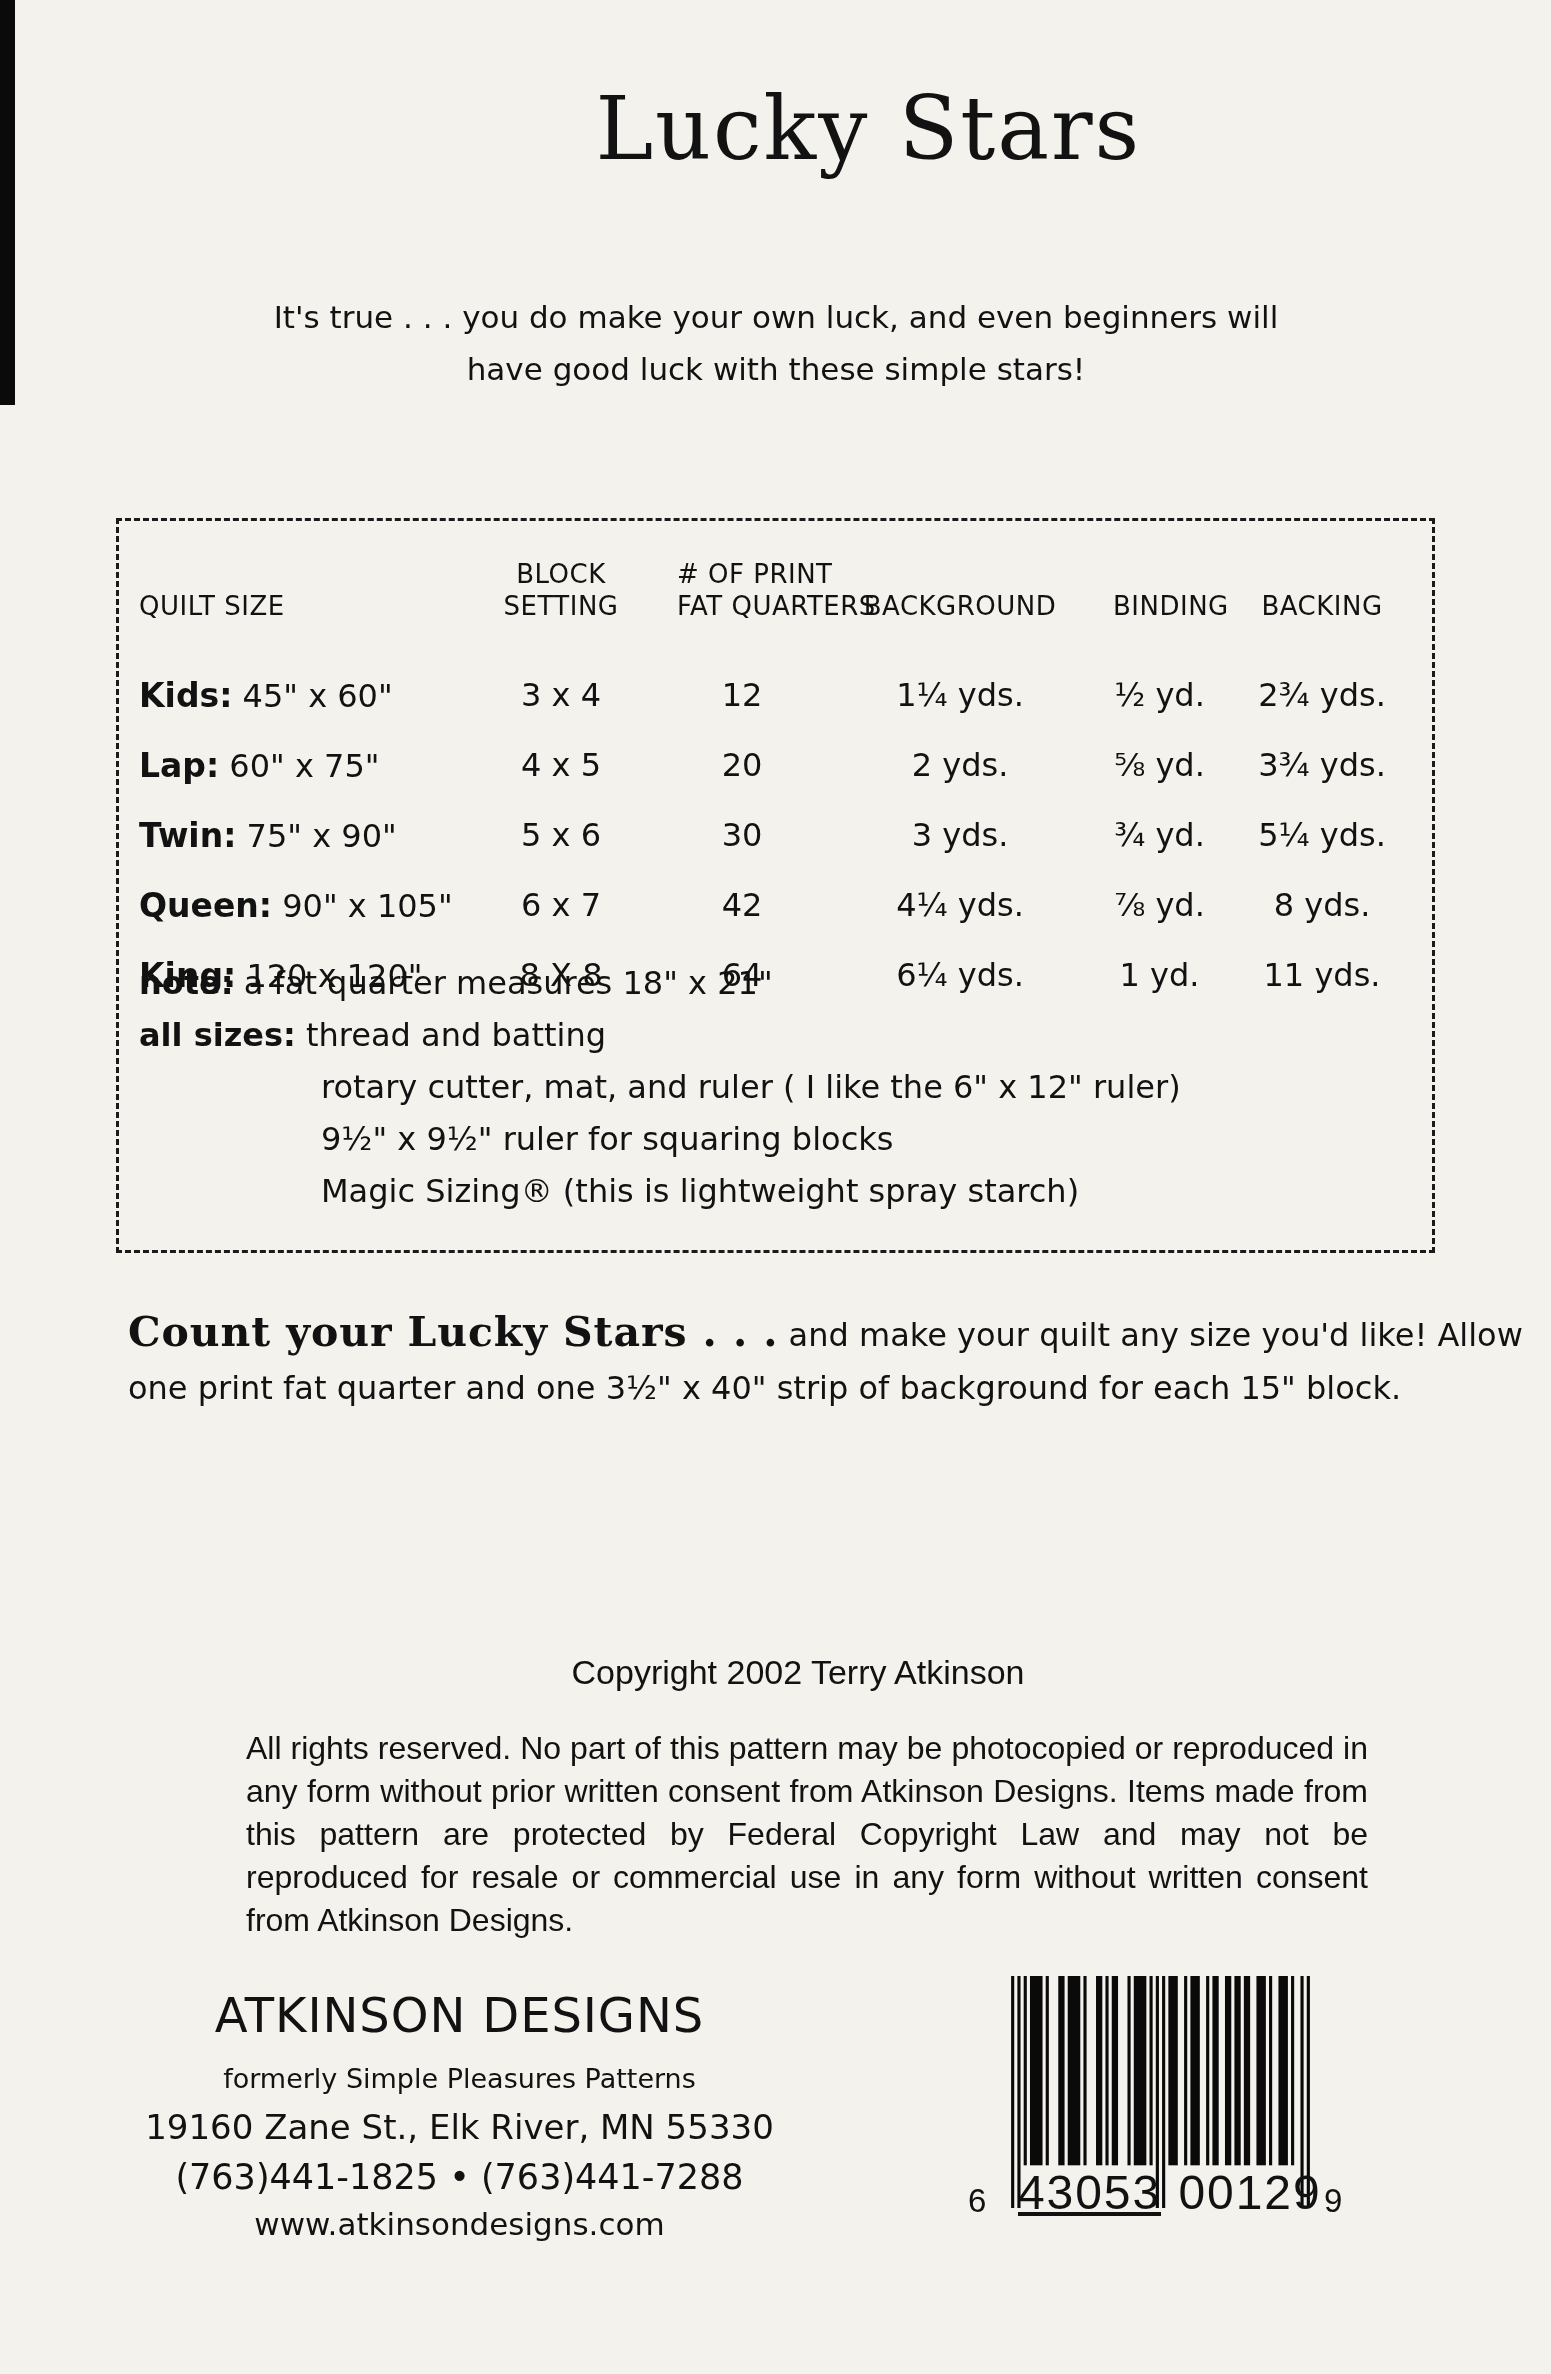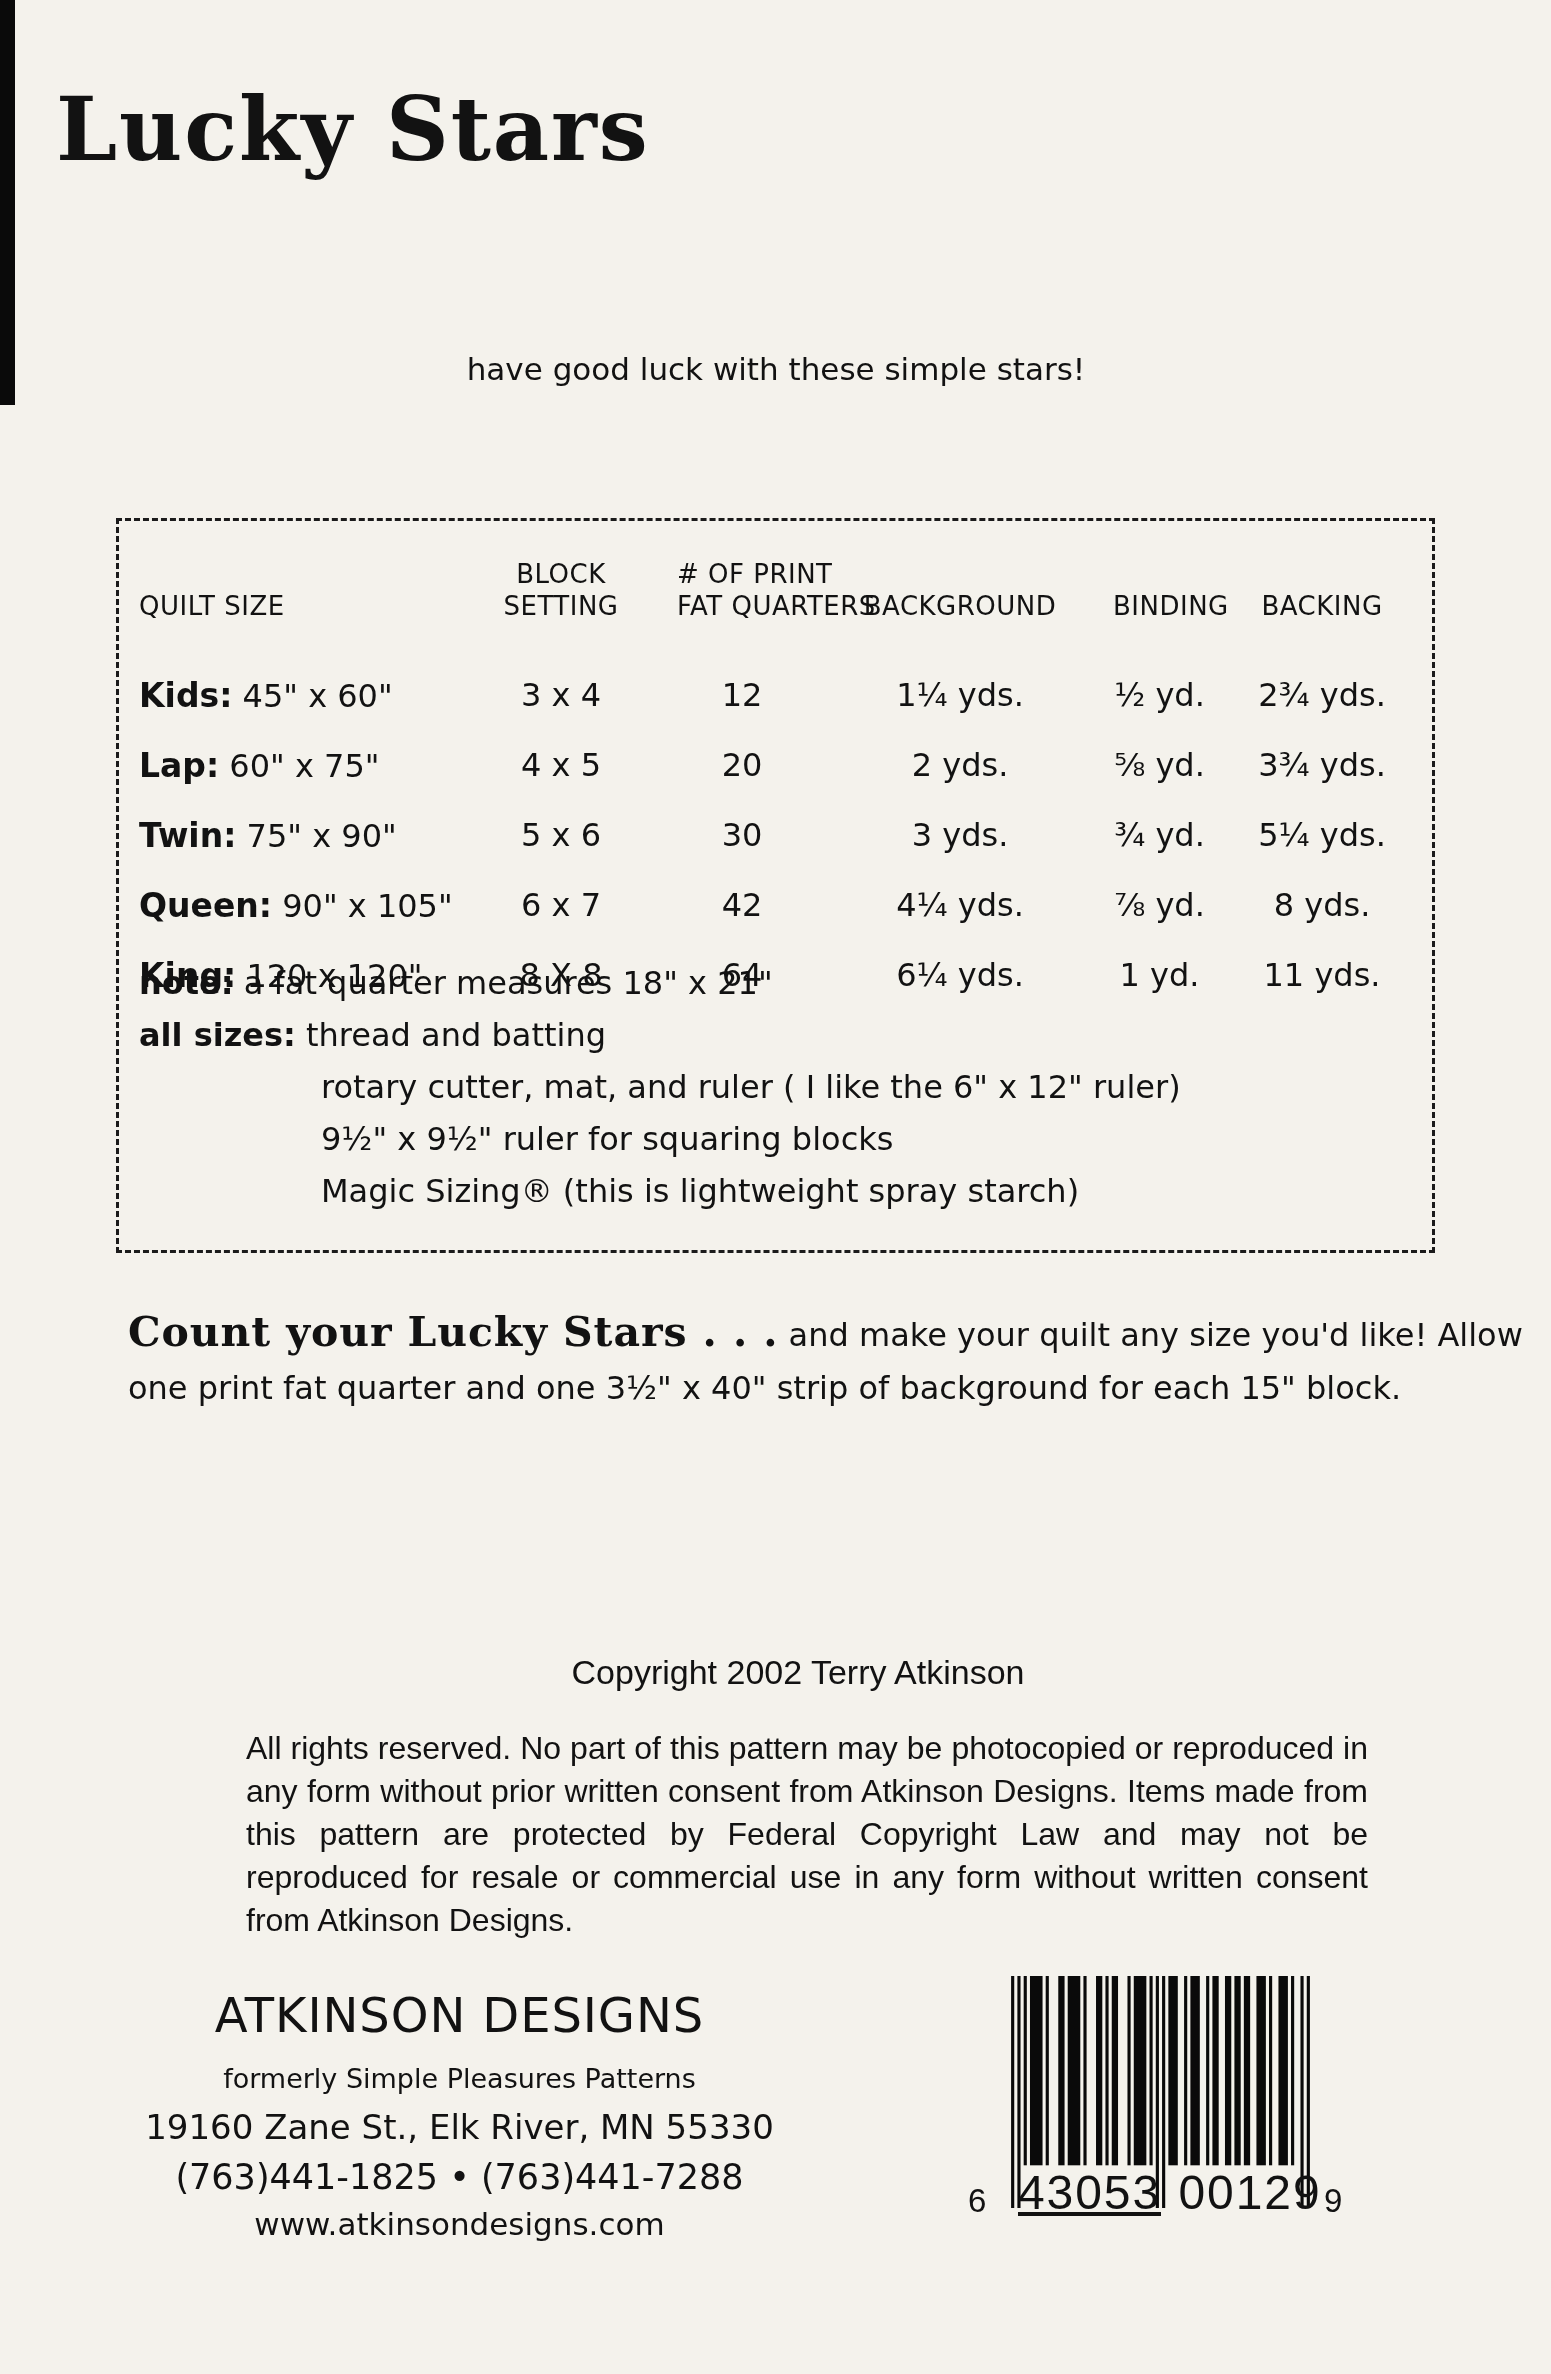--- a/index.html
+++ b/index.html
@@ -4,22 +4,22 @@
 <style>
   html,body { margin:0; padding:0; background:#d8d6d1; }
   .page {
     position:relative; width:1552px; height:2375px; margin:0 auto;
     background:#f4f2ec; color:#121212; overflow:hidden;
     font-family:"DejaVu Sans", sans-serif;
   }
   .black-strip { position:absolute; left:0; top:0; width:15px; height:405px; background:#0a0a0a; }
 
   .pattern-title {
-    position:absolute; left:56px; top:78px; width:1085px; text-align:left;
-    font-family:"DejaVu Serif", serif; font-weight:bold; font-size:87px; letter-spacing:1.9px;
+    position:absolute; left:56px; top:78px; width:1085px; text-align:right;
+    font-family:"DejaVu Serif", serif; font-weight:normal; font-size:87px; letter-spacing:1.9px;
   }
   .tagline { position:absolute; left:0; width:1552px; text-align:center; font-size:31px; }
   .tagline-1 { top:299px; }
   .tagline-2 { top:351px; }
 
   .spec-box {
     position:absolute; left:116px; top:518px; width:1313px; height:729px;
     border:3.7px dashed #1b1b1b;
   }
 
@@ -72,20 +72,21 @@
   .bc-main-right { position:absolute; left:211px; top:189px; width:168px; text-align:center; font-size:48px; letter-spacing:1.9px; }
 </style>
 </head>
 <body>
 
 <div class="page">
 
   <div class="black-strip"></div>
 
   <div class="pattern-title">Lucky Stars</div>
+  <div class="tagline tagline-1">It's true . . . you do make your own luck, and even beginners will</div>
   <div class="tagline tagline-2">have good luck with these simple stars!</div>
 
   <div class="spec-box"></div>
 
   <div class="tbl-header">
     <div class="c c1">QUILT SIZE</div>
     <div class="c">
       <div>BLOCK</div>
       <div>SETTING</div>
     </div>

